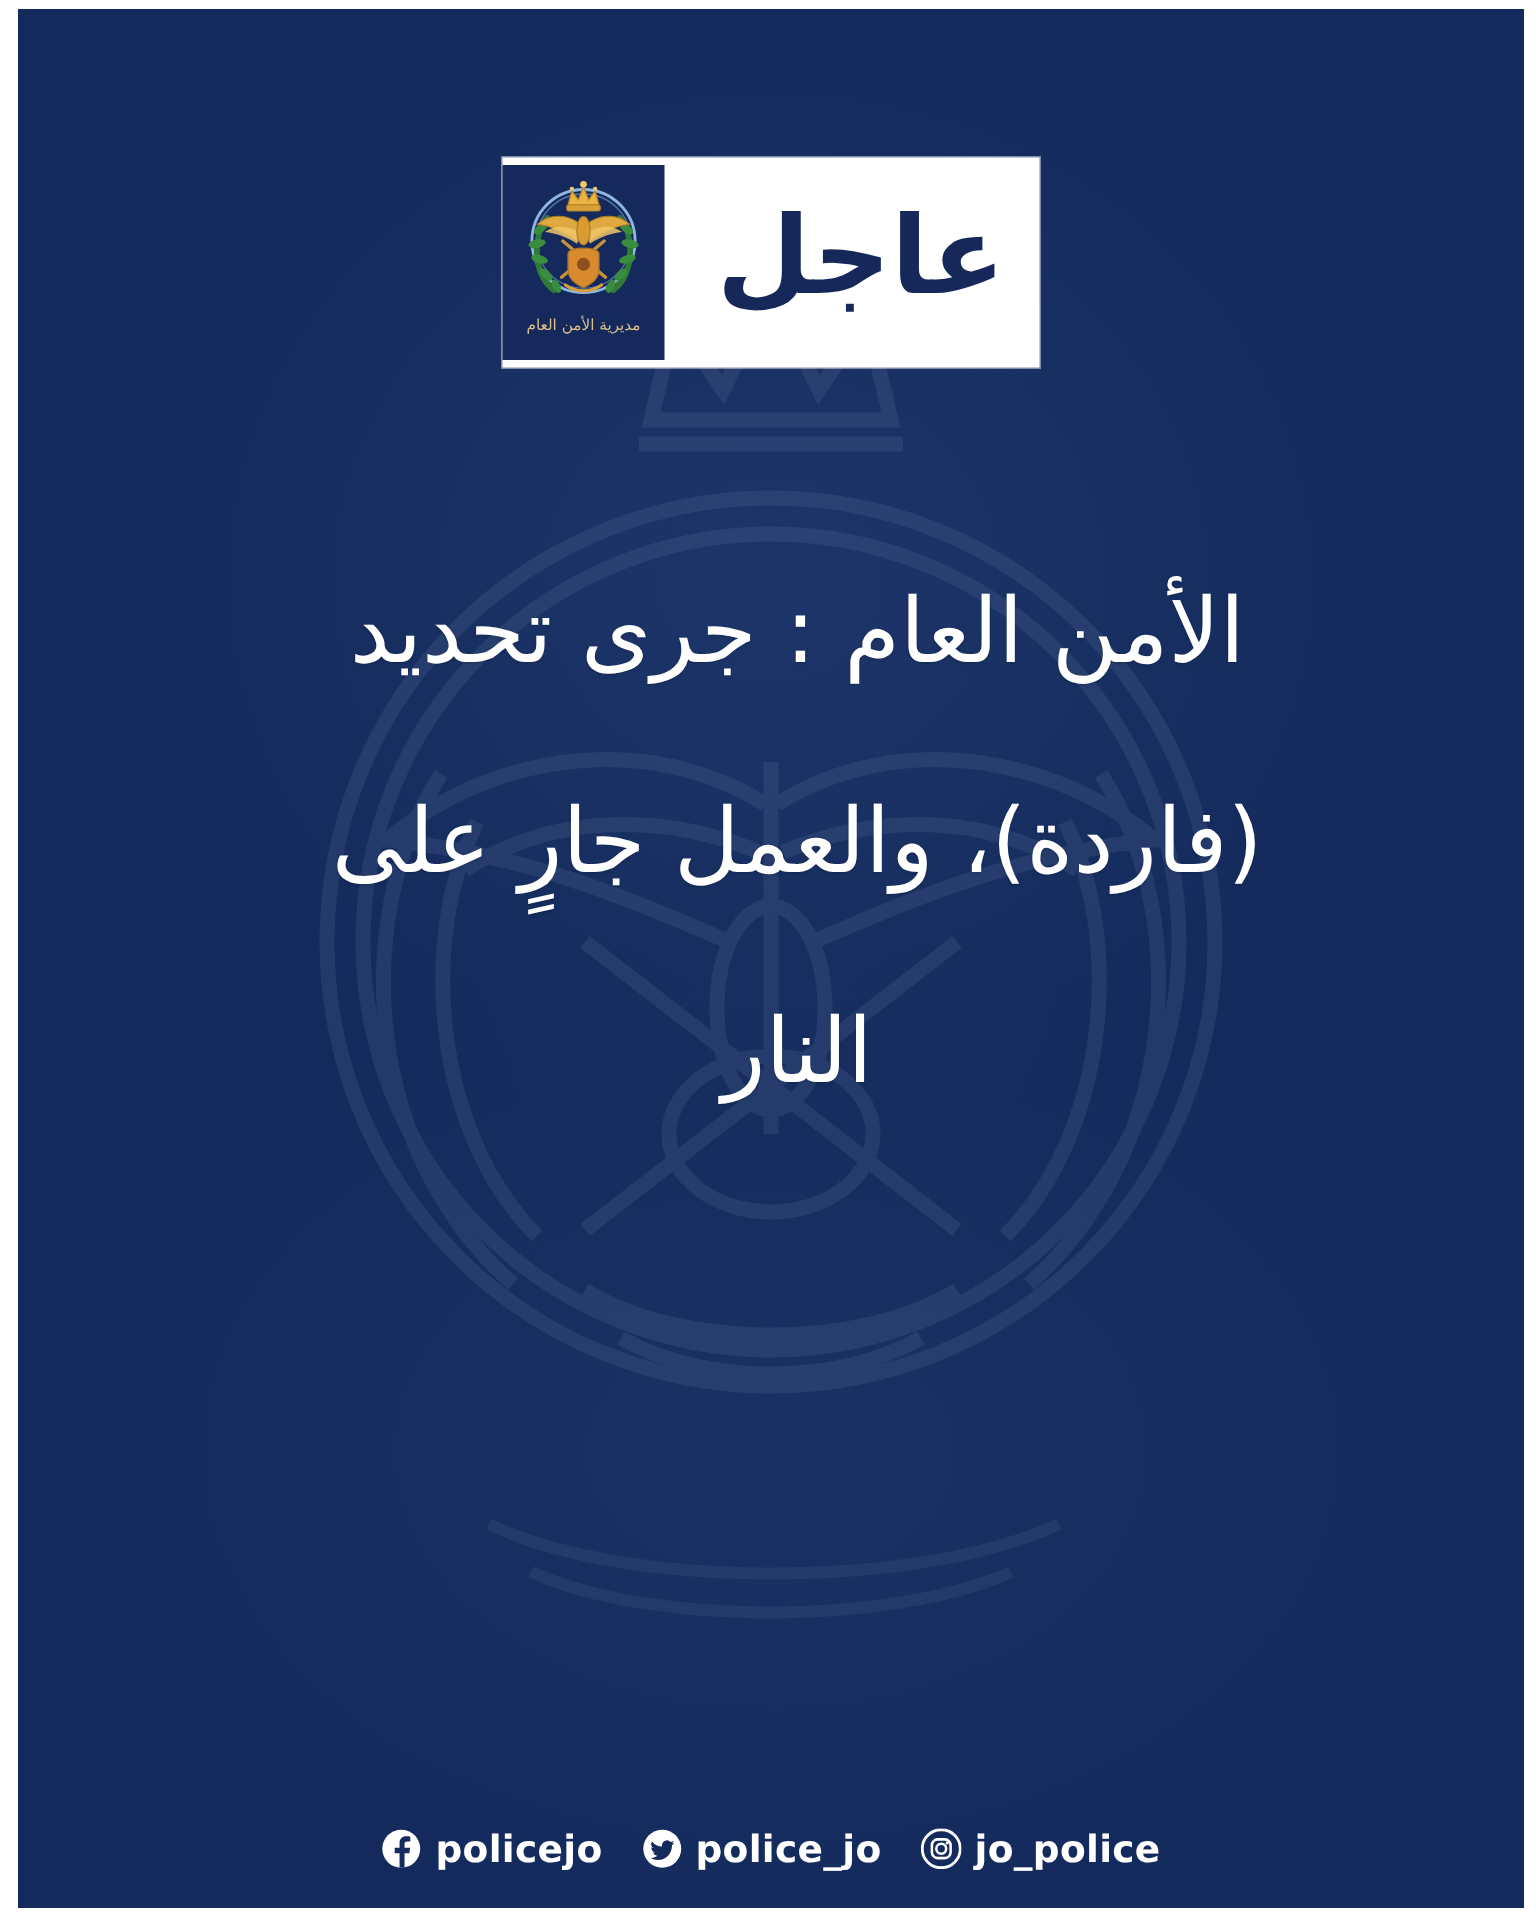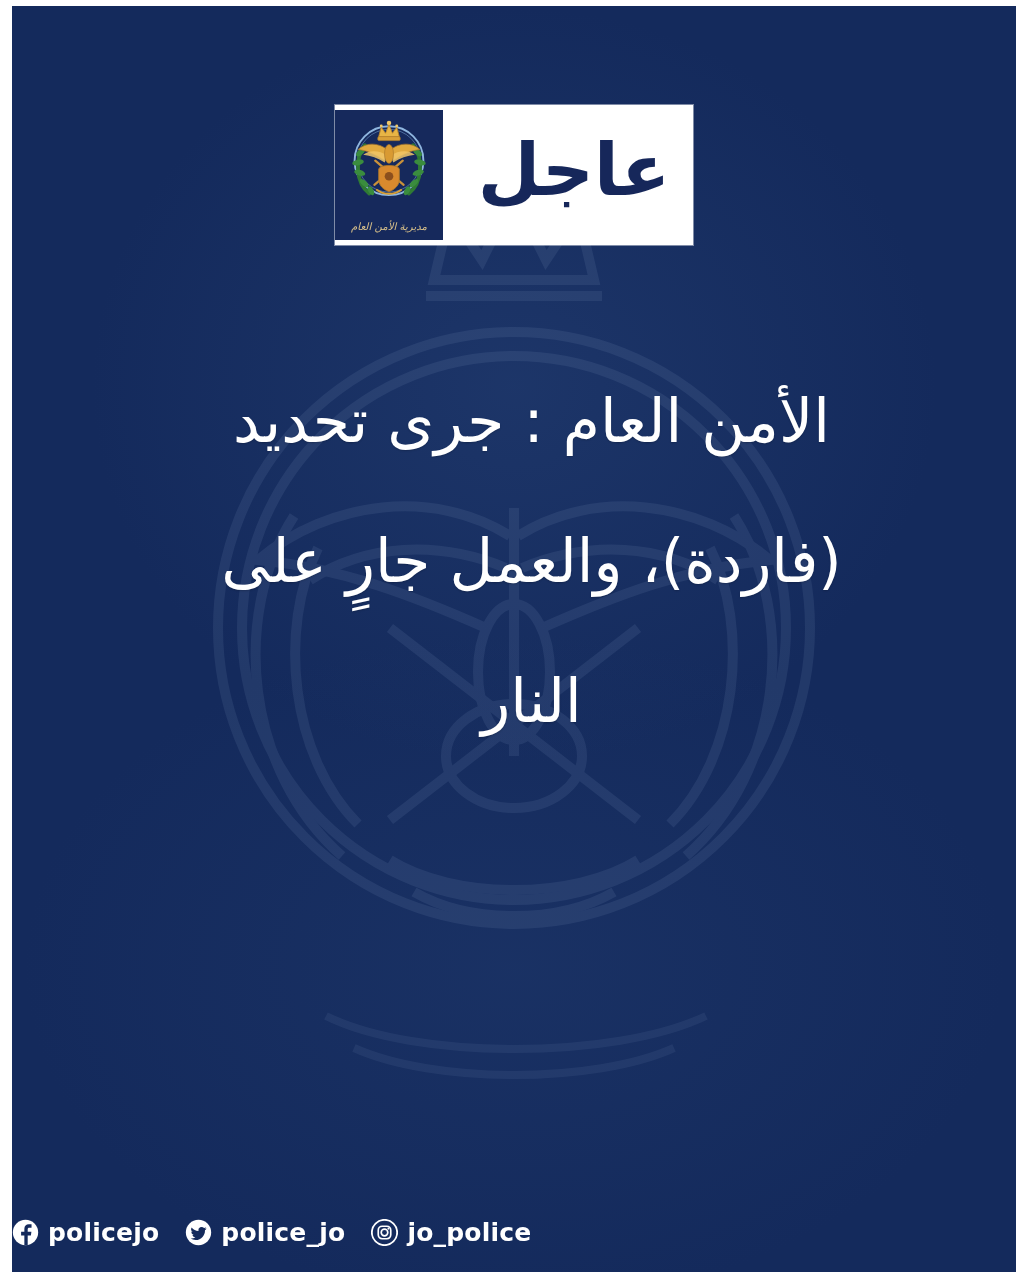--- a/index.html
+++ b/index.html
@@ -94,24 +94,23 @@
     background:#16295c;
     display:flex;
     flex-direction:column;
     align-items:center;
     justify-content:flex-start;
     padding:6px 4px 4px;
     margin:5px 6px 5px 0;
   }
   .emblem-box .crest { width:86px; height:86px; display:block; }
   .emblem-box .crest-caption {
-    margin-top:12px;
+    margin-top:2px;
     width:94px;
     height:22px;
-    font-style:italic;
   }
   .emblem-box .crest-caption svg { width:100%; height:100%; display:block; }
 
   
   .headline {
     position:absolute;
     left:0; right:0;
     top:345px;
     z-index:4;
     text-align:center;
@@ -131,20 +130,21 @@
 
   
   .social-bar {
     position:absolute;
     left:0; right:0;
     bottom:26px;
     z-index:6;
     display:flex;
     flex-direction:row;
     align-items:center;
+    justify-content:center;
     gap:26px;
     direction:ltr;
   }
   .social-item {
     display:flex;
     align-items:center;
     gap:9px;
   }
   .social-item .sicon {
     width:27px; height:27px;

